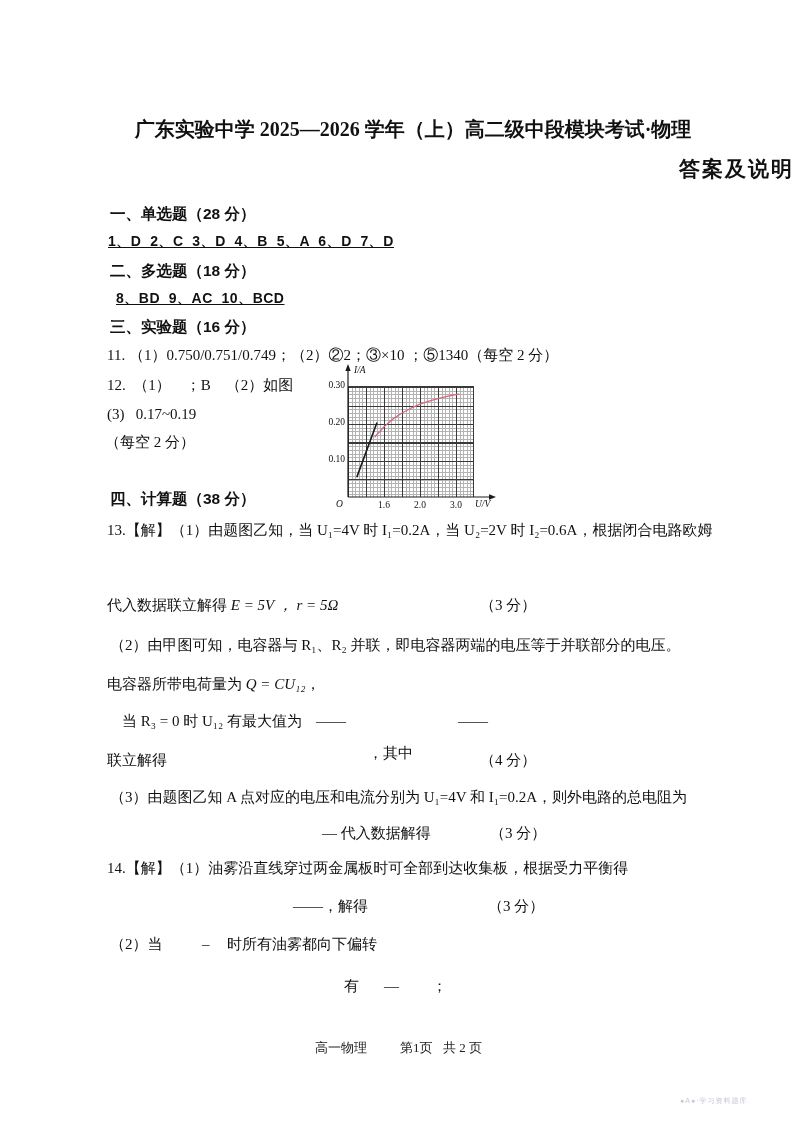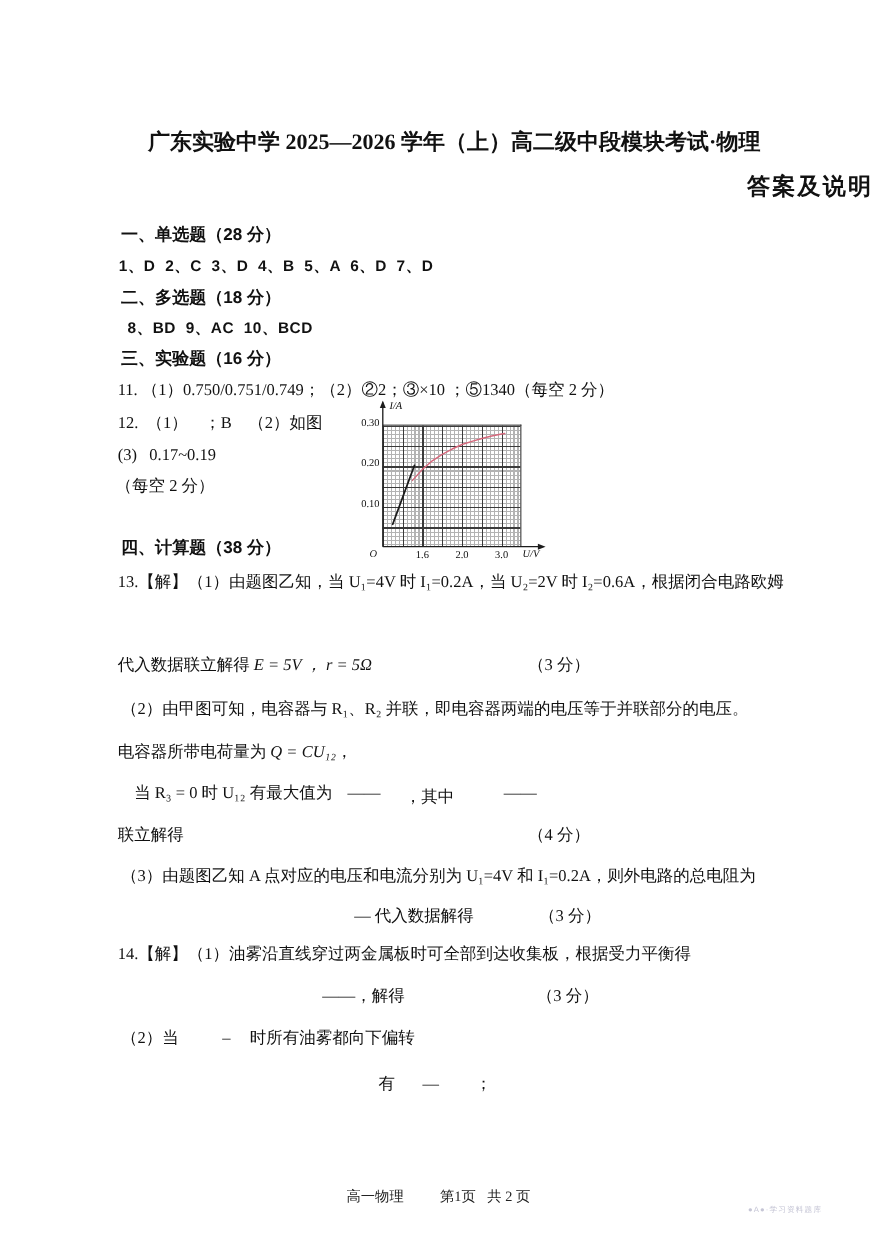--- a/index.html
+++ b/index.html
@@ -2,23 +2,23 @@
 <html><head>
 <meta charset="utf-8">
 <style>
   html,body{margin:0;padding:0;background:#e8e8e8;}
   .page{position:relative;width:794px;height:1123px;margin:0 auto;background:#ffffff;overflow:hidden;
         font-family:"Liberation Serif",serif;color:#111;}
   .line{position:absolute;white-space:pre;font:15px/1.25 "Liberation Serif",serif;color:#111;}
   .title{font:bold 20px/1.3 "Liberation Serif",serif;left:0;width:794px;text-align:center;margin-left:16px;}
   .subtitle{font:bold 21px/1.3 "Liberation Serif",serif;left:0;width:794px;text-align:right;letter-spacing:2px;}
   .hd{font:bold 15.5px/1.25 "Liberation Sans",sans-serif;}
-  .ans{font:bold 14px/1.25 "Liberation Sans",sans-serif;letter-spacing:.5px;}
+  .ans{font:bold 14px/1.25 "Liberation Sans",sans-serif;letter-spacing:.5px;text-decoration:underline;}
   .math{font-style:italic;}
-  .footer-text{font:13px/1.2 "Liberation Serif",serif;color:#222;margin-top:40px;}
+  .footer-text{font:13px/1.2 "Liberation Serif",serif;color:#222;}
   .wm{font:7px/1 "Liberation Sans",sans-serif;color:#c6c6d6;letter-spacing:1px;}
   
   .chart{position:absolute;left:328px;top:364px;width:170px;height:150px;}
   .grid{position:absolute;left:20px;top:22px;width:126px;height:111px;
         border-top:1px solid #3a3a3a;border-right:1px solid #3a3a3a;box-sizing:border-box;
         background-image:
           repeating-linear-gradient(to right,#3a3a3a 0 1px,transparent 1px 18px),
           repeating-linear-gradient(to bottom,#3a3a3a 0 1px,transparent 1px 18.5px),
           repeating-linear-gradient(to right,#b3b3b3 0 1px,transparent 1px 3.6px),
           repeating-linear-gradient(to bottom,#b3b3b3 0 1px,transparent 1px 3.7px);}
@@ -78,21 +78,21 @@
 
   <div class="line" style="left:107px;top:596px"><span>代入数据联立解得 </span><span class="math">E = 5V ， r = 5Ω</span></div>
   <div class="line" style="left:480px;top:596px">（3 分）</div>
 
   <div class="line" style="left:110px;top:636px">（2）由甲图可知，电容器与 R₁、R₂ 并联，即电容器两端的电压等于并联部分的电压。</div>
 
   <div class="line" style="left:107px;top:675px"><span>电容器所带电荷量为 </span><span class="math">Q = CU₁₂</span><span>，</span></div>
 
   <div class="line" style="left:122px;top:712px">当 R₃ = 0 时 U₁₂ 有最大值为</div>
   <div class="line" style="left:316px;top:712px">——</div>
-  <div class="line" style="left:368px;top:716px">，其中</div>
+  <div class="line" style="left:368px;top:744px">，其中</div>
   <div class="line" style="left:458px;top:712px">——</div>
 
   <div class="line" style="left:107px;top:751px">联立解得</div>
   <div class="line" style="left:480px;top:751px">（4 分）</div>
 
   <div class="line" style="left:110px;top:788px">（3）由题图乙知 A 点对应的电压和电流分别为 U₁=4V 和 I₁=0.2A，则外电路的总电阻为</div>
 
   <div class="line" style="left:322px;top:824px">— 代入数据解得</div>
   <div class="line" style="left:490px;top:824px">（3 分）</div>
 

